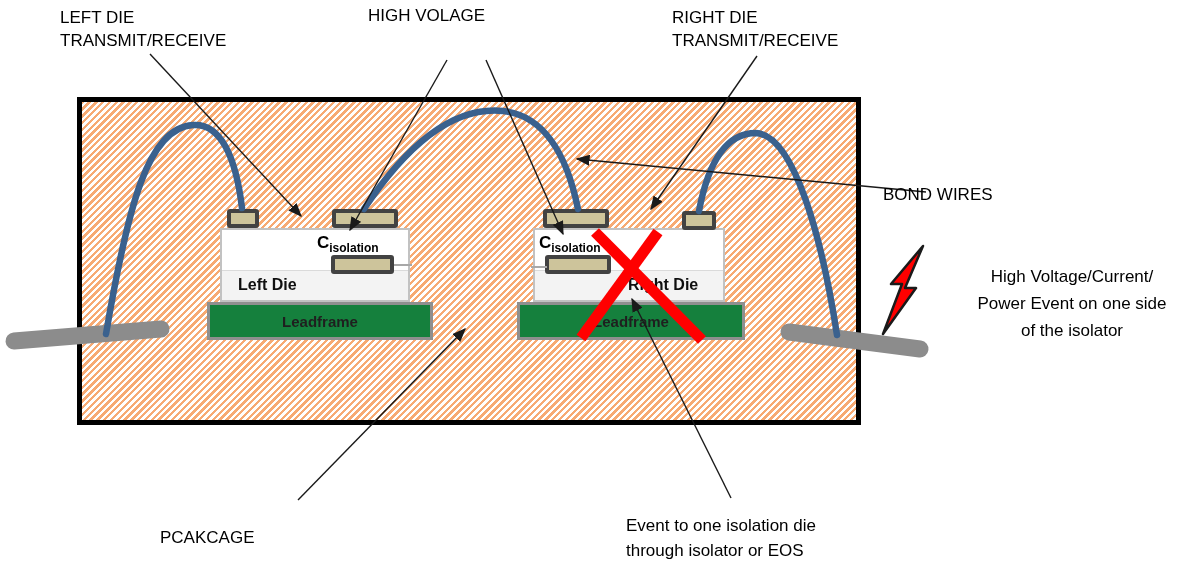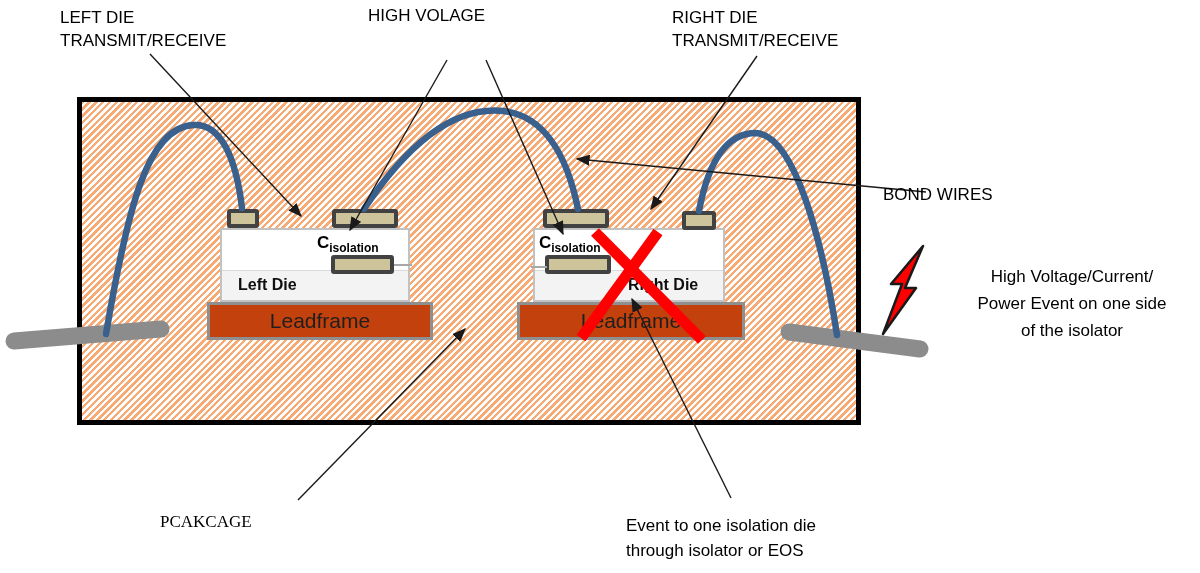--- a/index.html
+++ b/index.html
@@ -4,22 +4,22 @@
 <style>
   html,body{margin:0;padding:0;background:#fff;}
   .canvas{position:relative;width:1200px;height:573px;background:#ffffff;
           font-family:"Liberation Sans",sans-serif;color:#000;overflow:hidden;}
   .package{position:absolute;left:77px;top:97px;width:784px;height:328px;
            box-sizing:border-box;border:5px solid #000;
            background:repeating-linear-gradient(-45deg,#ffffff 0 2.4px,#F7AA73 2.4px 4.8px);}
   .die{position:absolute;background:#ffffff;border:2px solid #C2C2C2;box-sizing:border-box;}
   .die-lower{position:absolute;left:0;right:0;bottom:0;height:29px;background:#F3F3F3;border-top:1px solid #DADADA;}
   .pad{position:absolute;background:#CDC49B;border:4px solid #424242;border-radius:3px;box-sizing:border-box;}
-  .leadframe{position:absolute;background:#c2410c;border:3px solid #8F8F8F;box-sizing:border-box;
-             display:flex;align-items:center;justify-content:center;font-size:21px;color:#1f1f1f;}
+  .leadframe{position:absolute;background:#15803d;border:3px solid #8F8F8F;box-sizing:border-box;
+             display:flex;align-items:center;justify-content:center;font-size:15px;color:#1f1f1f;font-weight:bold;}
   .die-name{position:absolute;font-weight:bold;font-size:16px;color:#0f0f0f;white-space:nowrap;}
   .cap-label{position:absolute;font-weight:bold;font-size:17px;line-height:17px;color:#000;white-space:nowrap;}
   .cap-label sub{font-size:12px;font-weight:bold;}
   .callout{position:absolute;font-size:17px;line-height:23px;white-space:nowrap;}
   .callout sub{font-size:12px;}
   .callout-center{text-align:center;}
   .overlay{position:absolute;left:0;top:0;width:1200px;height:573px;pointer-events:none;}
 </style>
 </head>
 <body>
@@ -104,21 +104,21 @@
   </div>
 
   <div class="callout" style="left:883px;top:183px;">BOND WIRES</div>
 
   <div class="callout callout-center" style="left:942px;top:263px;width:260px;line-height:27px;">
     <div>High Voltage/Current/</div>
     <div>Power Event on one side</div>
     <div>of the isolator</div>
   </div>
 
-  <div class="callout" style="left:160px;top:509px;line-height:25px;font-family:Liberation Serif, serif;">
+  <div class="callout" style="left:160px;top:525px;line-height:25px;">
     <div>PCAKCAGE</div>
   </div>
 
   <div class="callout" style="left:626px;top:513px;line-height:25px;">
     <div>Event to one isolation die</div>
     <div>through isolator or EOS</div>
   </div>
 
 </div>
 

